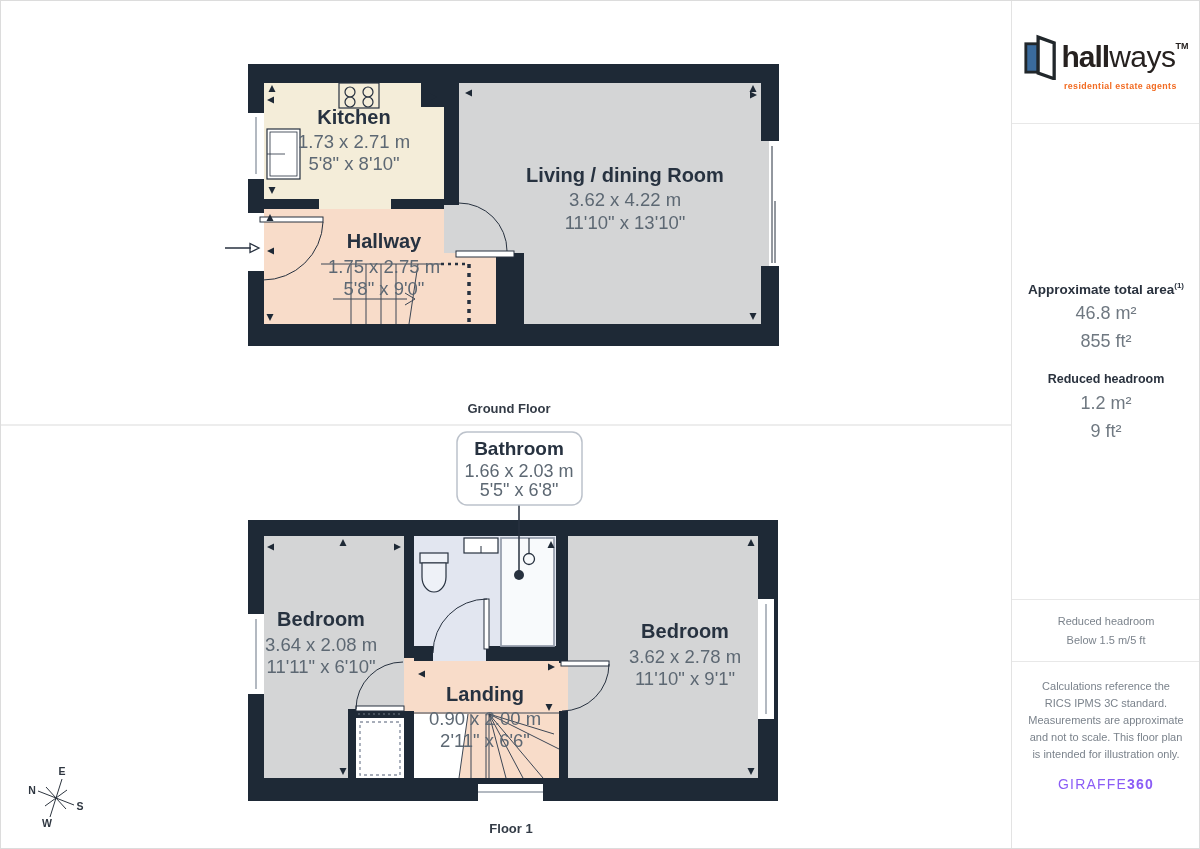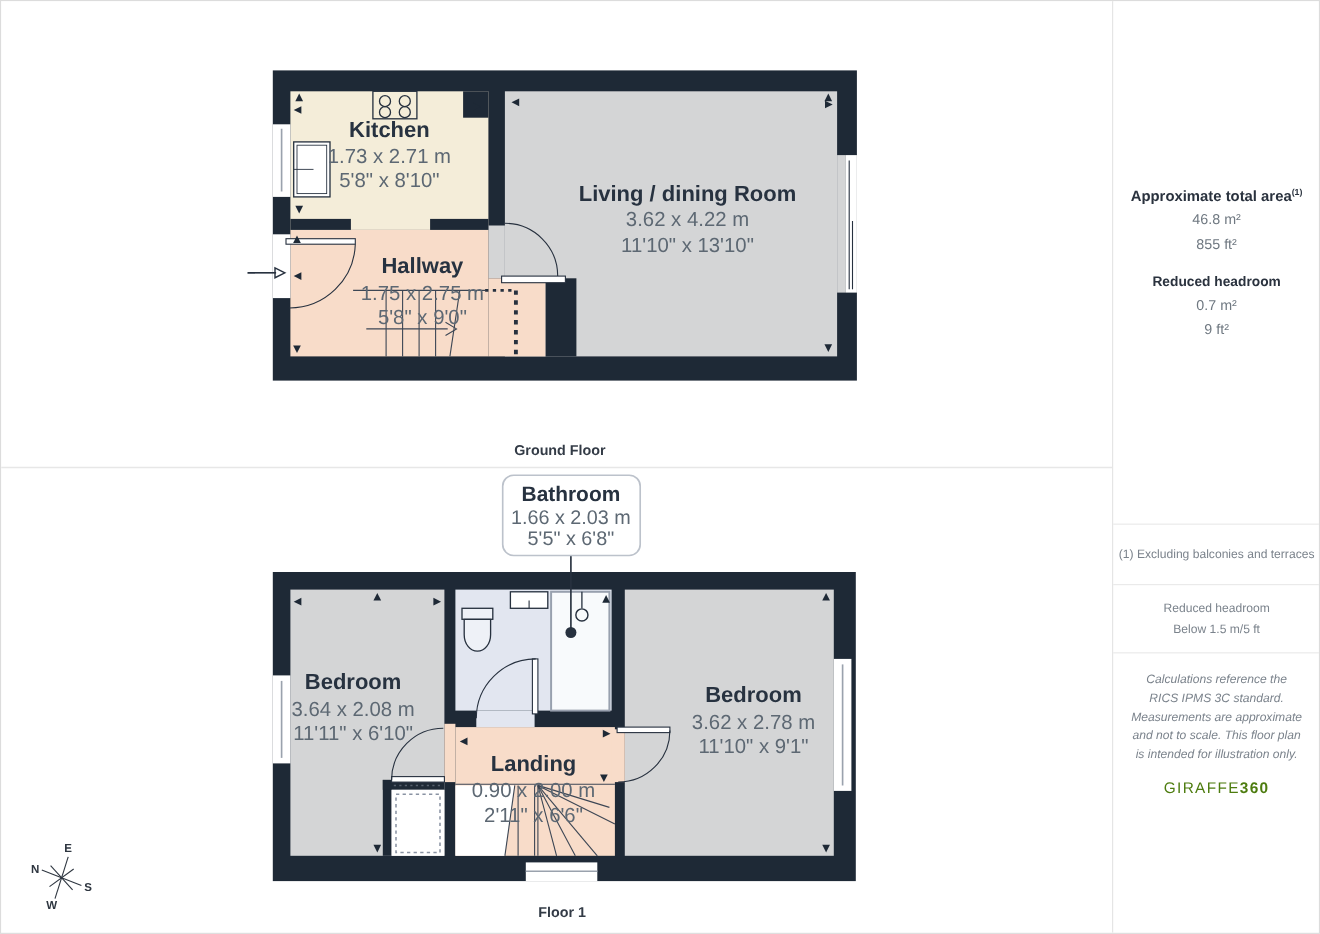--- a/index.html
+++ b/index.html
@@ -18,29 +18,29 @@
   .logo-row{display:flex;align-items:center;}
   .door-icon{margin-right:4px;}
   .brand-text{font-size:30px;color:#26211f;line-height:1;}
   .brand-text .b1{font-weight:800;letter-spacing:-1px;}
   .brand-text .b2{font-weight:500;letter-spacing:-0.5px;}
   .brand-text .tm{font-size:9px;font-weight:700;vertical-align:18px;}
   .tagline{font-size:8.8px;font-weight:700;color:#f26b22;letter-spacing:0.4px;margin-top:1px;align-self:flex-start;margin-left:52px;}
   .area-sec{height:476px;display:flex;flex-direction:column;align-items:center;justify-content:center;}
   .s-title{font-size:13.5px;font-weight:800;color:#2a323e;}
   .s-title sup{font-size:8px;}
-  .s-val{font-size:13px;color:#6f7881;margin-top:7px;}
+  .s-val{font-size:18px;color:#6f7881;margin-top:7px;}
   .s-sub{font-size:12.5px;font-weight:800;color:#2a323e;margin-top:20px;}
   .foot-sec{height:55px;display:flex;align-items:center;justify-content:center;}
   .legend-sec{height:62px;display:flex;flex-direction:column;align-items:center;justify-content:center;}
   .s-foot{font-size:11px;color:#7b838c;}
   .legend-sec .s-foot + .s-foot{margin-top:7px;text-align:right;}
   .disc-sec{flex:1;border-bottom:none;padding-top:16px;}
-  .s-disc{font-size:11px;color:#7b838c;line-height:1.55;width:156px;margin:0 auto;font-style:italic;}
-  .s-brand{margin-top:13px;font-size:14px;color:#4d7c0f;letter-spacing:1.2px;}
+  .s-disc{font-size:11px;color:#7b838c;line-height:1.55;width:156px;margin:0 auto;}
+  .s-brand{margin-top:13px;font-size:14px;color:#8b5cf6;letter-spacing:1.2px;}
   .s-brand .sfx{font-weight:800;}
 </style>
 </head>
 <body>
 
 <div class="page">
 
   <div class="plan-area">
     <svg width="1010" height="847" viewBox="0 0 1010 847">
 
@@ -257,33 +257,40 @@
         <text x="31" y="790" text-anchor="middle" dominant-baseline="middle" font-size="10.5" font-weight="700" fill="#2e3640" stroke="none">N</text>
         <text x="61" y="771" text-anchor="middle" dominant-baseline="middle" font-size="10.5" font-weight="700" fill="#2e3640" stroke="none">E</text>
         <text x="79" y="806" text-anchor="middle" dominant-baseline="middle" font-size="10.5" font-weight="700" fill="#2e3640" stroke="none">S</text>
         <text x="46" y="823" text-anchor="middle" dominant-baseline="middle" font-size="10.5" font-weight="700" fill="#2e3640" stroke="none">W</text>
       </g>
     </svg>
   </div>
 
   <aside class="sidebar">
 
+    <div class="sb-sec logo-sec">
+      <div class="logo-row">
+        <svg class="door-icon" width="34" height="46" viewBox="0 0 36 48">
+          <rect x="3" y="10" width="13" height="30" fill="#3a6b9d" stroke="#21272b" stroke-width="3"></rect>
+          <polygon points="16,3 33,9 33,47 16,41" fill="#ffffff" stroke="#21272b" stroke-width="3.5"></polygon>
+        </svg>
+        <div class="brand-text"><span class="b1">hall</span><span class="b2">ways</span><sup class="tm">TM</sup></div>
+      </div>
+      <div class="tagline">residential estate agents</div>
+    </div>
 
     <div class="sb-sec area-sec">
       <div class="s-title"><span>Approximate total area</span><sup>(1)</sup></div>
       <div class="s-val">46.8 m²</div>
       <div class="s-val">855 ft²</div>
       <div class="s-sub">Reduced headroom</div>
-      <div class="s-val">0.7 m²</div>
+      <div class="s-val">1.2 m²</div>
       <div class="s-val">9 ft²</div>
     </div>
 
-    <div class="sb-sec foot-sec">
-      <div class="s-foot">(1) Excluding balconies and terraces</div>
-    </div>
 
     <div class="sb-sec legend-sec">
       <div class="s-foot">Reduced headroom</div>
       <div class="s-foot">Below 1.5 m/5 ft</div>
     </div>
 
     <div class="sb-sec disc-sec">
       <p class="s-disc">Calculations reference the RICS IPMS 3C standard. Measurements are approximate and not to scale. This floor plan is intended for illustration only.</p>
       <div class="s-brand"><span>GIRAFFE</span><span class="sfx">360</span></div>
     </div>

